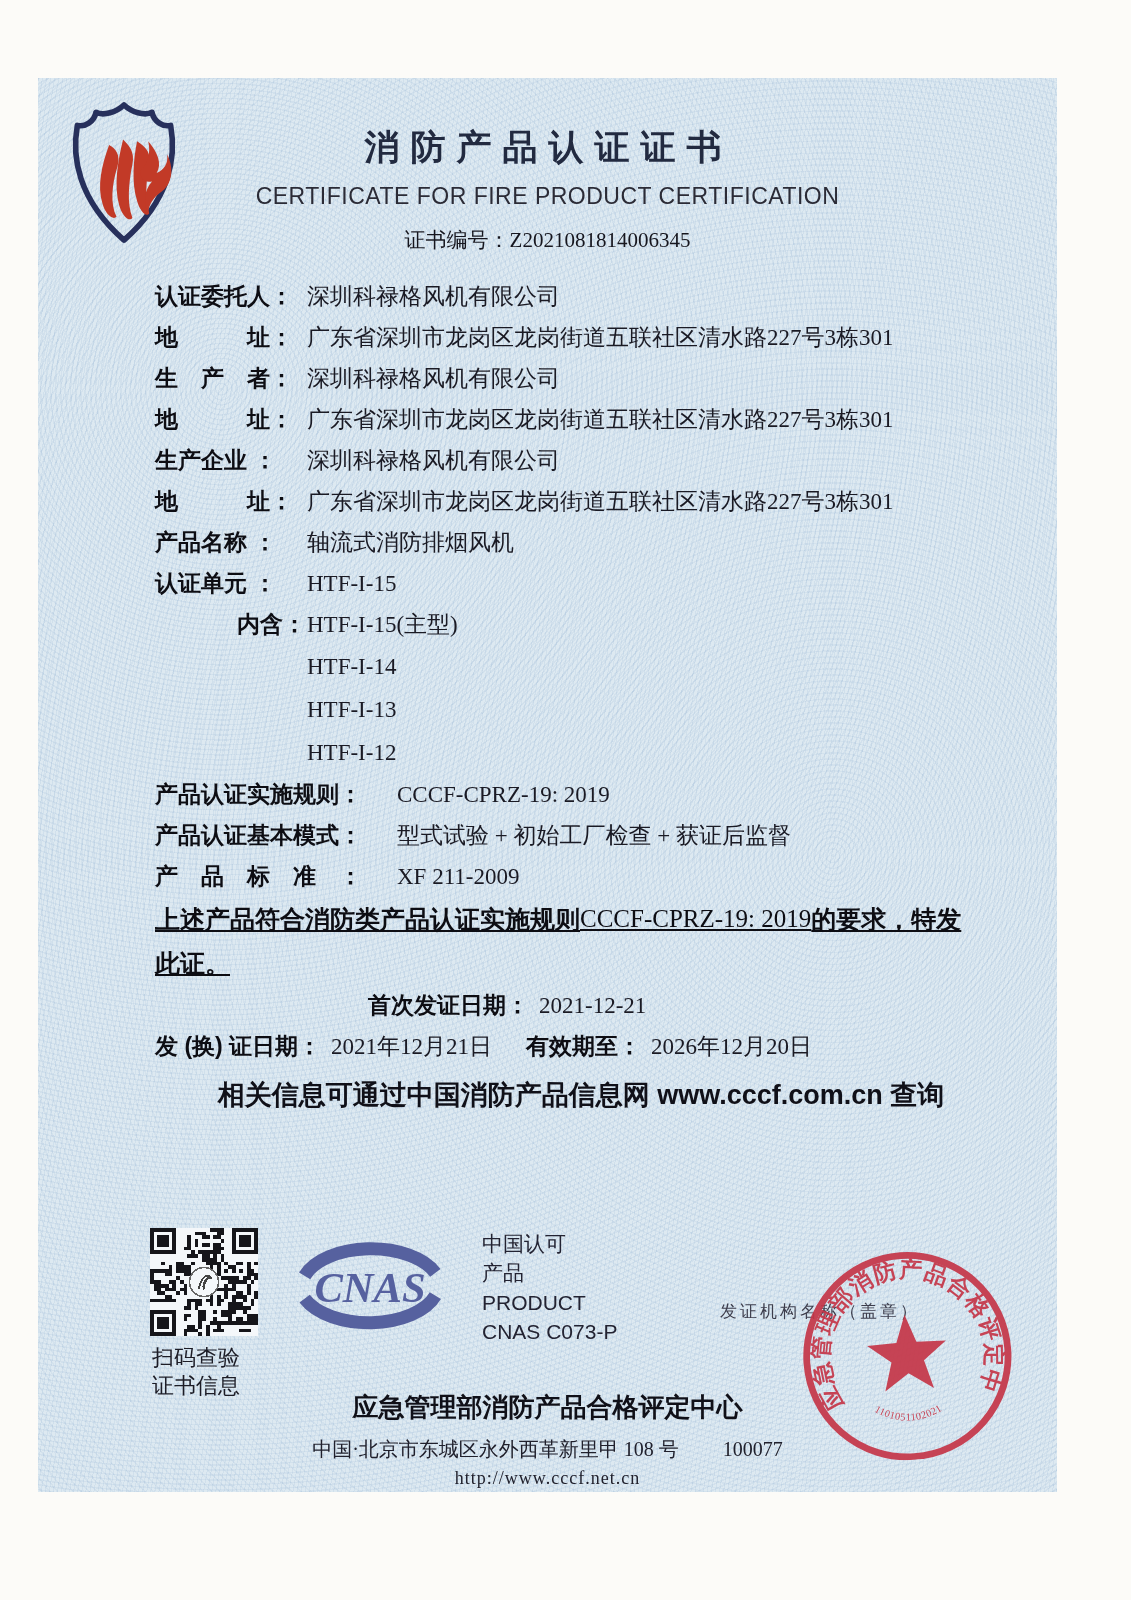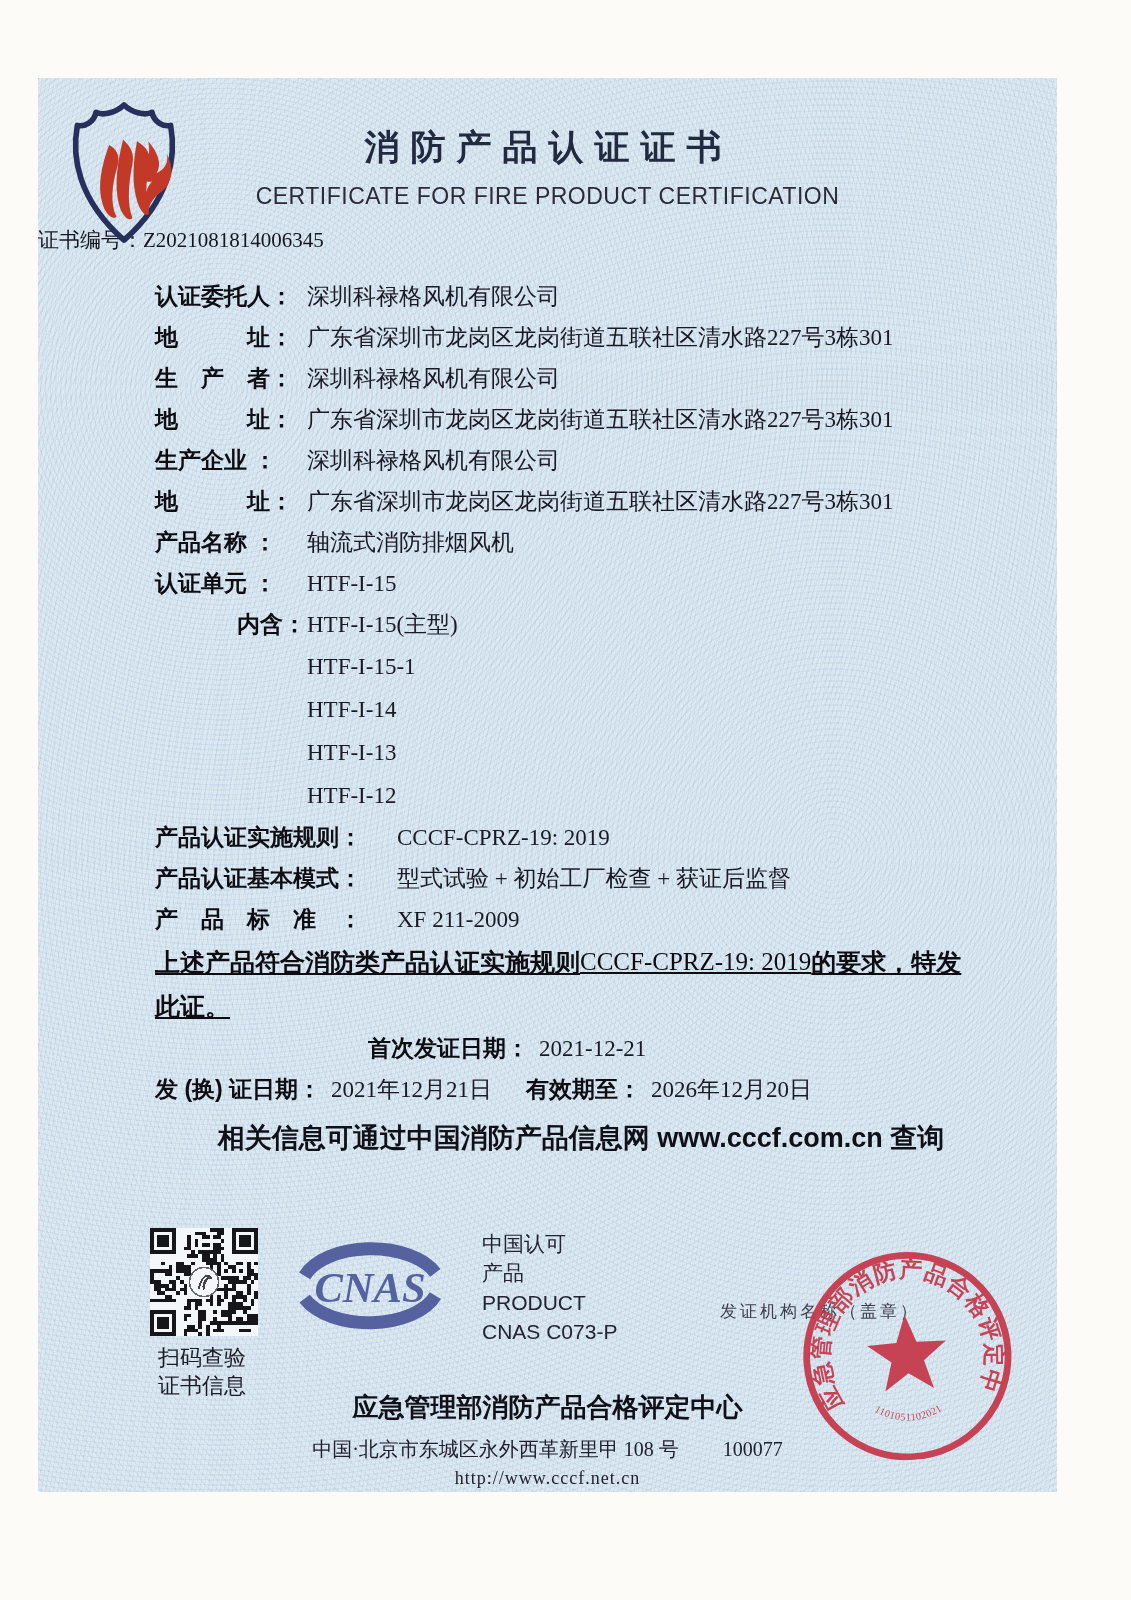--- a/index.html
+++ b/index.html
@@ -29,21 +29,21 @@
     margin-top:46px;text-align:center;
     font-size:35px;font-weight:bold;letter-spacing:11px;padding-left:2px;
     color:#222a40;font-family:"Liberation Serif",serif;
   }
   .subtitle{
     margin-top:12px;text-align:center;
     font-size:23px;color:#2b2b36;letter-spacing:0.5px;
     font-family:"Liberation Sans",sans-serif;
   }
   .certno{
-    margin-top:16px;text-align:left;
+    margin-top:16px;text-align:center;
     font-size:21px;color:#16161e;
   }
   .rows{position:absolute;left:117px;top:198px;right:50px;}
   .row{height:41px;display:flex;align-items:center;font-size:23px;}
   .lbl{
     flex:none;width:152px;
     font-family:"Liberation Sans",sans-serif;font-weight:bold;color:#0d0d13;
     white-space:pre;
   }
   .lbl-wide{width:242px;}
@@ -57,21 +57,21 @@
   .row-firstissue{padding-left:213px;}
   .gap30{display:inline-block;width:34px;}
   .notice{
     margin-top:6px;text-align:center;font-size:27px;font-weight:bold;
     font-family:"Liberation Sans",sans-serif;color:#101018;line-height:45px;
   }
   
   .qr{position:absolute;left:112px;top:1150px;width:108px;height:108px;background:#f4f7fa;}
   .qr-caption{
     position:absolute;left:114px;top:1266px;
-    font-size:22px;line-height:28px;color:#1c1c26;margin-left:6px;
+    font-size:22px;line-height:28px;color:#1c1c26;
   }
   .cnas{position:absolute;left:256px;top:1146px;width:152px;height:122px;}
   .accred{
     position:absolute;left:444px;top:1152px;
     font-size:21px;line-height:29px;color:#232332;
     font-family:"Liberation Sans",sans-serif;
   }
   .accred .cjk{font-family:"Liberation Serif",serif;}
   .issuer-caption{
     position:absolute;left:682px;top:1222px;
@@ -143,23 +143,20 @@
           <span class="val">轴流式消防排烟风机</span>
         </div>
       <div class="row">
           <span class="lbl">认证单元 ：</span>
           <span class="val">HTF-I-15</span>
         </div>
 
       <div class="row row-contains">
           <span class="lbl">内含：</span>
           <span class="val">HTF-I-15(主型)</span>
-        </div>
-      <div class="row row-model">
-          <span class="val">HTF-I-15-1</span>
         </div>
       <div class="row row-model">
           <span class="val">HTF-I-14</span>
         </div>
       <div class="row row-model">
           <span class="val">HTF-I-13</span>
         </div>
       <div class="row row-model">
           <span class="val">HTF-I-12</span>
         </div>

